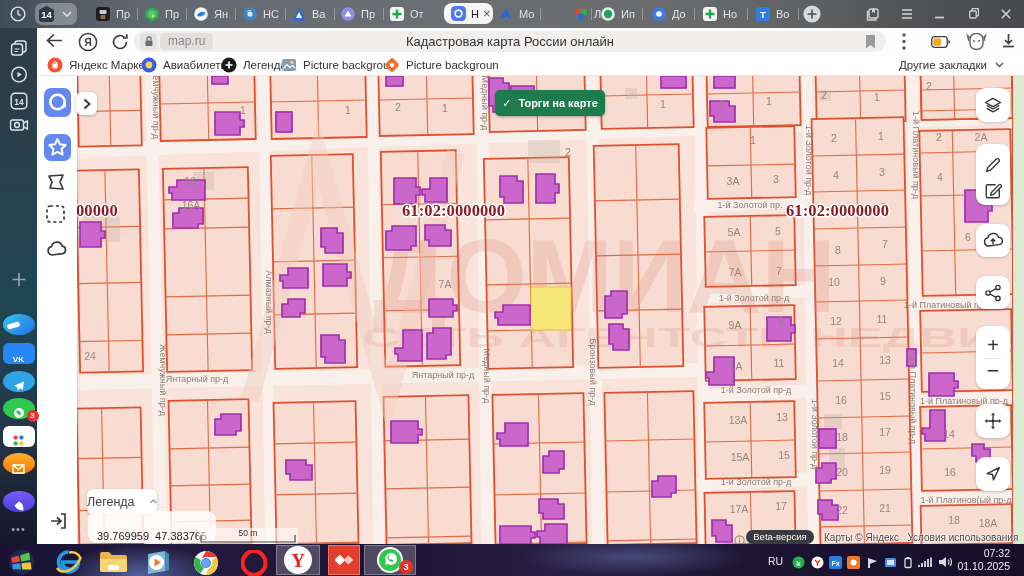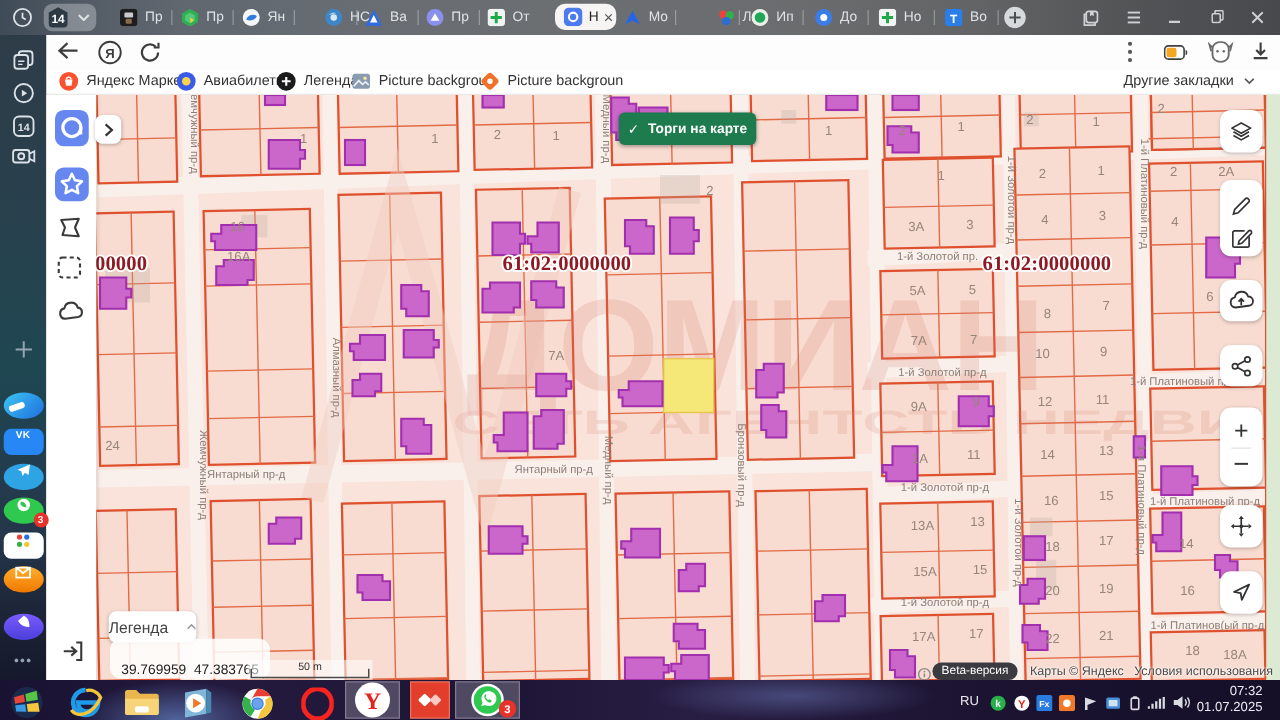--- a/index.html
+++ b/index.html
@@ -28,21 +28,21 @@
 .flag{position:absolute;right:10px;top:4px}
 
 .bookbar{position:absolute;left:37px;top:56px;width:987px;height:20px;background:#fff;border-bottom:1px solid #ebe9e7}
 .bkm{position:absolute;top:1px;display:flex;align-items:center}
 .bkm span{margin-left:6px;font-size:11.5px;color:#333}
 .bkm-right{position:absolute;right:20px;top:3px;display:flex;align-items:center;font-size:11.5px;color:#333}
 
 .sidebar{position:absolute;left:0;top:28px;width:37px;height:516px;
  background:linear-gradient(180deg,#2e3c48 0%,#28414d 28%,#1e4752 52%,#25364a 78%,#1b2234 92%,#14182a 100%)}
 .si{position:absolute;left:50%;transform:translateX(-50%)}
-.appic{width:32px;height:21px;border-radius:50%;display:flex;align-items:flex-start;justify-content:center;position:absolute}
+.appic{width:32px;height:21px;border-radius:50%;display:flex;align-items:flex-end;justify-content:center;position:absolute}
 .badge3{position:absolute;right:-4px;bottom:-3px;width:12px;height:12px;background:#e8312a;border-radius:50%;color:#fff;font-size:8px;line-height:12px;text-align:center;font-weight:bold}
 
 #maparea{position:absolute;left:37px;top:76px;width:987px;height:468px;overflow:hidden}
 #map{position:absolute;left:0;top:0}
 .toolpanel{position:absolute;left:0;top:0;width:40px;height:468px;background:#fff;box-shadow:1px 0 3px rgba(0,0,0,.12)}
 .tp-logo{position:absolute;left:7px;top:12px;width:27px;height:29px;background:#6687f0;border-radius:7px;display:flex;align-items:center;justify-content:center}
 .tp-expand{position:absolute;left:39px;top:16px;width:21px;height:23px;background:#fff;border-radius:6px;box-shadow:0 1px 3px rgba(0,0,0,.25);display:flex;align-items:center;justify-content:center}
 .tp-star{position:absolute;left:7px;top:58px;width:27px;height:27px;background:#6687f0;border-radius:7px;display:flex;align-items:center;justify-content:center}
 .tp-i1{position:absolute;left:8px;top:95px}
 .tp-i2{position:absolute;left:8px;top:128px}
@@ -102,21 +102,21 @@
         </svg>
         <span>Пр</span>
       </div>
 <div class="tab" style="left:194px">
         <svg width="14" height="14" viewBox="0 0 14 14">
           <circle cx="7" cy="7" r="6.8" fill="#f4f6f8"></circle>
           <path d="M3 8.5 C4.5 4.5 9.5 4 11.5 5.8 C10 9.3 5.5 10.3 3 8.5Z" fill="#2f7de0"></path>
         </svg>
         <span>Ян</span>
       </div>
-<div class="tab" style="left:260px">
+<div class="tab" style="left:243px">
         <svg width="14" height="14" viewBox="0 0 14 14">
           <circle cx="7" cy="7" r="6.8" fill="#3e86c8"></circle>
           <path d="M3 5 a5 5 0 0 1 6 -1.5 Z" fill="#a8d0ee"></path>
           <circle cx="7" cy="7" r="2.6" fill="#d8e8f4"></circle>
         </svg>
         <span>НС</span>
       </div>
 <div class="tab" style="left:292px">
         <svg width="14" height="14" viewBox="0 0 14 14">
           <path d="M7 .5 L13.5 13.5 H.5 Z" fill="#2b6be4"></path>
@@ -228,20 +228,33 @@
         <path d="M8 1.5 L1.5 7.5 L8 13.5 M2 7.5 H16" stroke="#3c3c3c" stroke-width="1.7" fill="none"></path>
       </svg>
 <svg class="ti" style="left:41px" width="20" height="20" viewBox="0 0 20 20">
         <circle cx="10" cy="10" r="8.6" fill="none" stroke="#3c3c3c" stroke-width="1.5"></circle>
         <text x="10" y="14" text-anchor="middle" font-family="Liberation Sans" font-size="10.5" font-weight="bold" fill="#3c3c3c">Я</text>
       </svg>
 <svg class="ti" style="left:74px" width="18" height="18" viewBox="0 0 18 18">
         <path d="M15.5 9 a6.5 6.5 0 1 1 -2 -4.7" fill="none" stroke="#3c3c3c" stroke-width="1.7"></path>
         <path d="M15.8 1.2 V5 H12" fill="none" stroke="#3c3c3c" stroke-width="1.7"></path>
       </svg>
+<div class="urlpill">
+<div class="lock">
+          <svg width="10" height="11" viewBox="0 0 10 11">
+            <rect x="1.5" y="4.5" width="7" height="5.6" rx="1.2" fill="#6e6e6e"></rect>
+            <path d="M3 4.5 V3 a2 2 0 0 1 4 0 V4.5" fill="none" stroke="#6e6e6e" stroke-width="1.4"></path>
+          </svg>
+        </div>
+<div class="urlhost">map.ru</div>
+<div class="urltitle">Кадастровая карта России онлайн</div>
+<svg class="flag" width="11" height="14" viewBox="0 0 11 14">
+          <path d="M1 0 H10 V13.5 L5.5 10 L1 13.5 Z" fill="#9a9a9a"></path>
+        </svg>
+</div>
 <svg class="ti" style="left:865px" width="4" height="17" viewBox="0 0 4 17">
         <circle cx="2" cy="2" r="1.7" fill="#5a5a5a"></circle>
         <circle cx="2" cy="8.5" r="1.7" fill="#5a5a5a"></circle>
         <circle cx="2" cy="15" r="1.7" fill="#5a5a5a"></circle>
       </svg>
 <svg class="ti" style="left:894px;top:8px" width="19" height="12" viewBox="0 0 19 12">
         <rect x="0.7" y="0.7" width="15.6" height="10.6" rx="3" fill="#fff" stroke="#3f3f3f" stroke-width="1.3"></rect>
         <rect x="2.2" y="2.2" width="8" height="7.6" rx="1.8" fill="#f5a623"></rect>
         <path d="M17.5 4 a1.5 2 0 0 1 0 4" fill="#3f3f3f"></path>
       </svg>
@@ -900,15 +913,15 @@
       </svg>
 <svg class="tk" style="left:918px;top:13px" width="14" height="11" viewBox="0 0 14 11">
         <path d="M1 10 V8 M4 10 V6 M7 10 V4 M10 10 V2 M13 10 V0.5" stroke="#d8dce2" stroke-width="1.8"></path>
       </svg>
 <svg class="tk" style="left:938px;top:12px" width="14" height="12" viewBox="0 0 14 12">
         <path d="M1 4 H4 L8 1 V11 L4 8 H1 Z" fill="#d8dce2"></path>
         <path d="M10 3.5 a4 4 0 0 1 0 5 M12 2 a6.5 6.5 0 0 1 0 8" stroke="#d8dce2" stroke-width="1.2" fill="none"></path>
       </svg>
 <div class="tkclock">
         <div>07:32</div>
-        <div>01.07.2025</div>
+        <div>01.10.2025</div>
       </div>
 </div>
 </div>
 </body></html>

